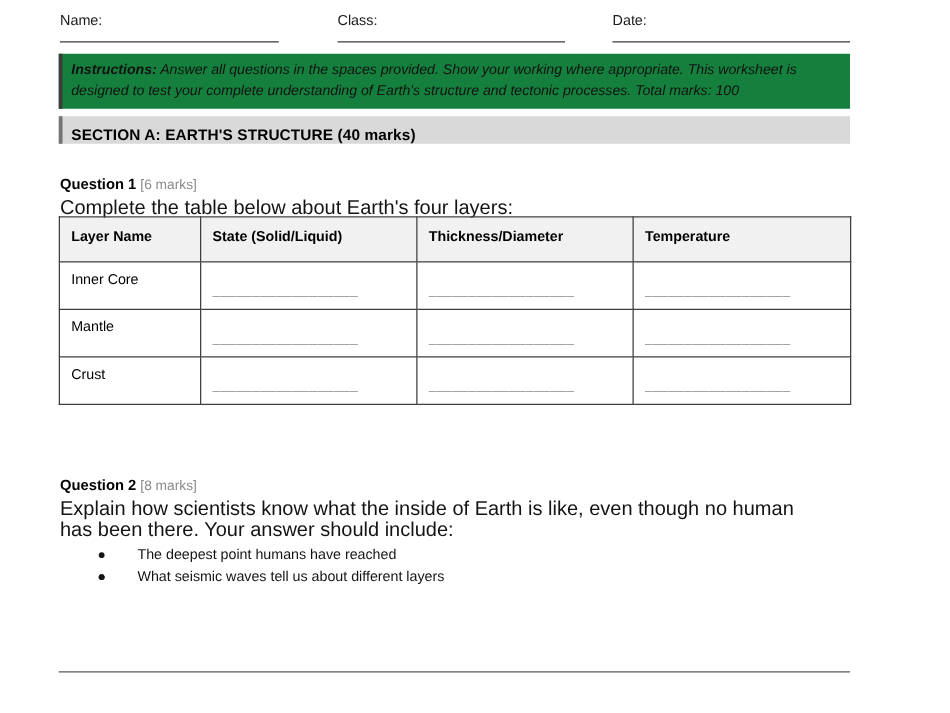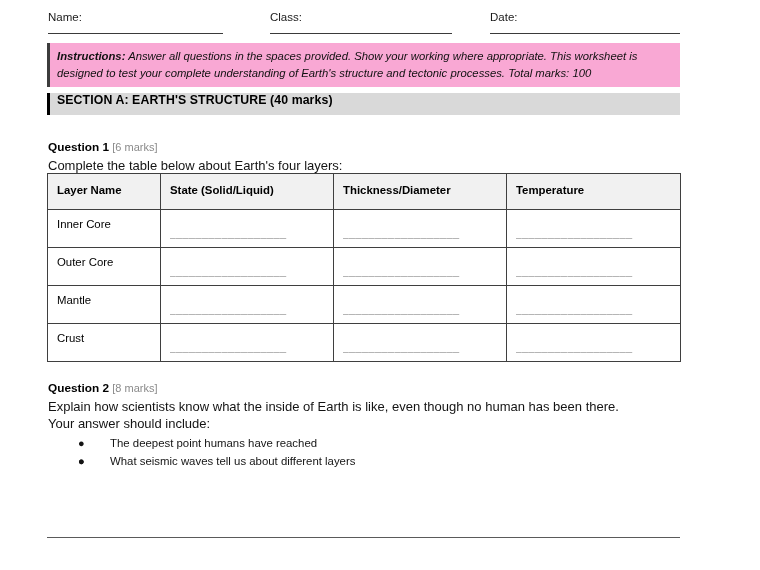--- a/index.html
+++ b/index.html
@@ -53,21 +53,21 @@
   .id-field.f-class .id-rule { width: 182px; }
   .id-field.f-date { left: 442px; text-align: center; }
   .id-field.f-date .id-rule { width: 190px; }
 
   
   .instructions {
     position: absolute;
     left: 47px;
     top: 43px;
     width: 633px;
-    background: #f9a8d4;
+    background: #15803d;
     border-left: 3px solid #3c3c3c;
     padding: 5px 8px 6px 7px;
   }
   .instructions p {
     font-size: 11.3px;
     line-height: 16.5px;
     font-style: italic;
     color: #111111;
   }
   .instructions .ins-label {
@@ -76,42 +76,42 @@
   }
 
   
   .section-bar {
     position: absolute;
     left: 47px;
     top: 93px;
     width: 633px;
     height: 22px;
     background: #d9d9d9;
-    border-left: 3px solid #000000;
+    border-left: 3px solid #737373;
     display: flex;
-    align-items: flex-start;
+    align-items: flex-end;
     padding-left: 7px;
   }
   .section-bar span {
     font-size: 12.3px;
     font-weight: bold;
     letter-spacing: 0.1px;
     color: #000;
   }
 
   
   .question-head {
     font-size: 11.8px;
     line-height: 15px;
   }
   .question-head .q-title { font-weight: bold; color: #000; }
   .question-head .q-marks { color: #8a8a8a; font-weight: normal; font-size: 11px; }
 
   .q-prompt {
-    font-size: 13px;
+    font-size: 16px;
     line-height: 17px;
     color: #141414;
   }
 
   #q1-block {
     position: absolute;
     left: 48px;
     top: 140px;
     width: 640px;
   }
@@ -260,32 +260,20 @@
             <span class="cell-blank">__________________</span>
           </td>
         <td>
             <span class="cell-blank">__________________</span>
           </td>
         <td>
             <span class="cell-blank">__________________</span>
           </td>
       </tr>
       <tr>
-        <td>Outer Core</td>
-        <td>
-            <span class="cell-blank">__________________</span>
-          </td>
-        <td>
-            <span class="cell-blank">__________________</span>
-          </td>
-        <td>
-            <span class="cell-blank">__________________</span>
-          </td>
-      </tr>
-      <tr>
         <td>Mantle</td>
         <td>
             <span class="cell-blank">__________________</span>
           </td>
         <td>
             <span class="cell-blank">__________________</span>
           </td>
         <td>
             <span class="cell-blank">__________________</span>
           </td>

